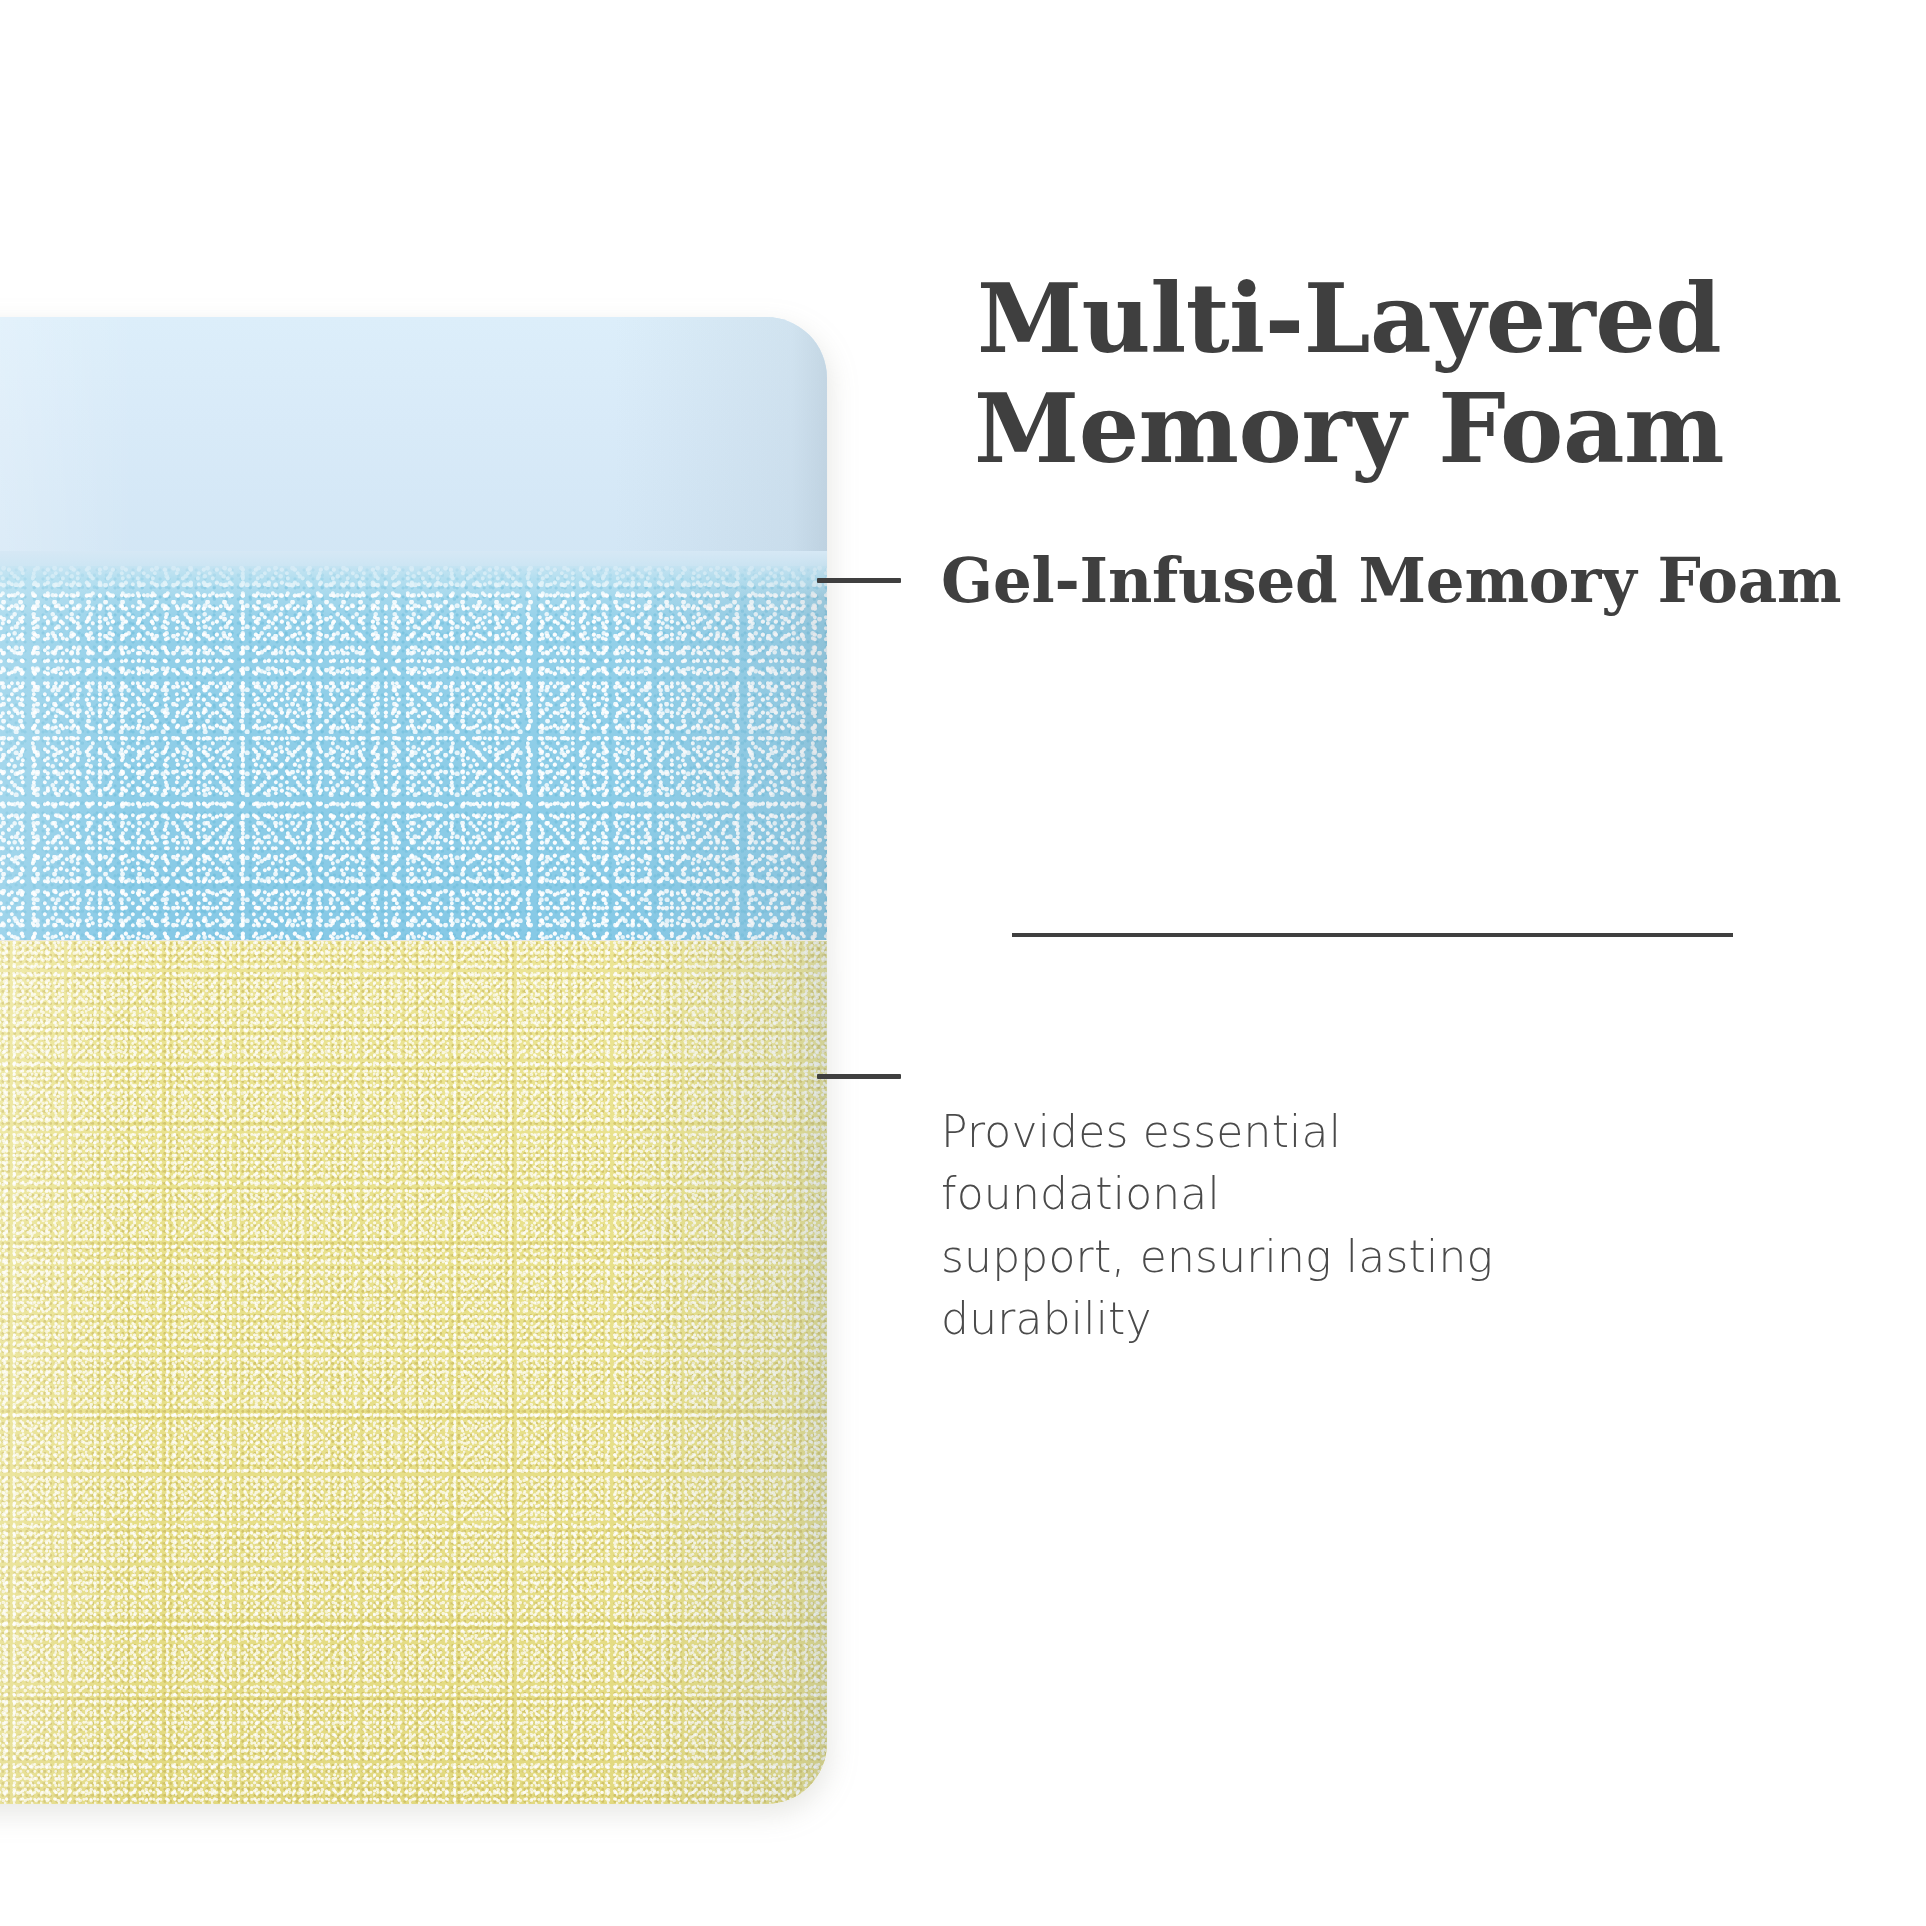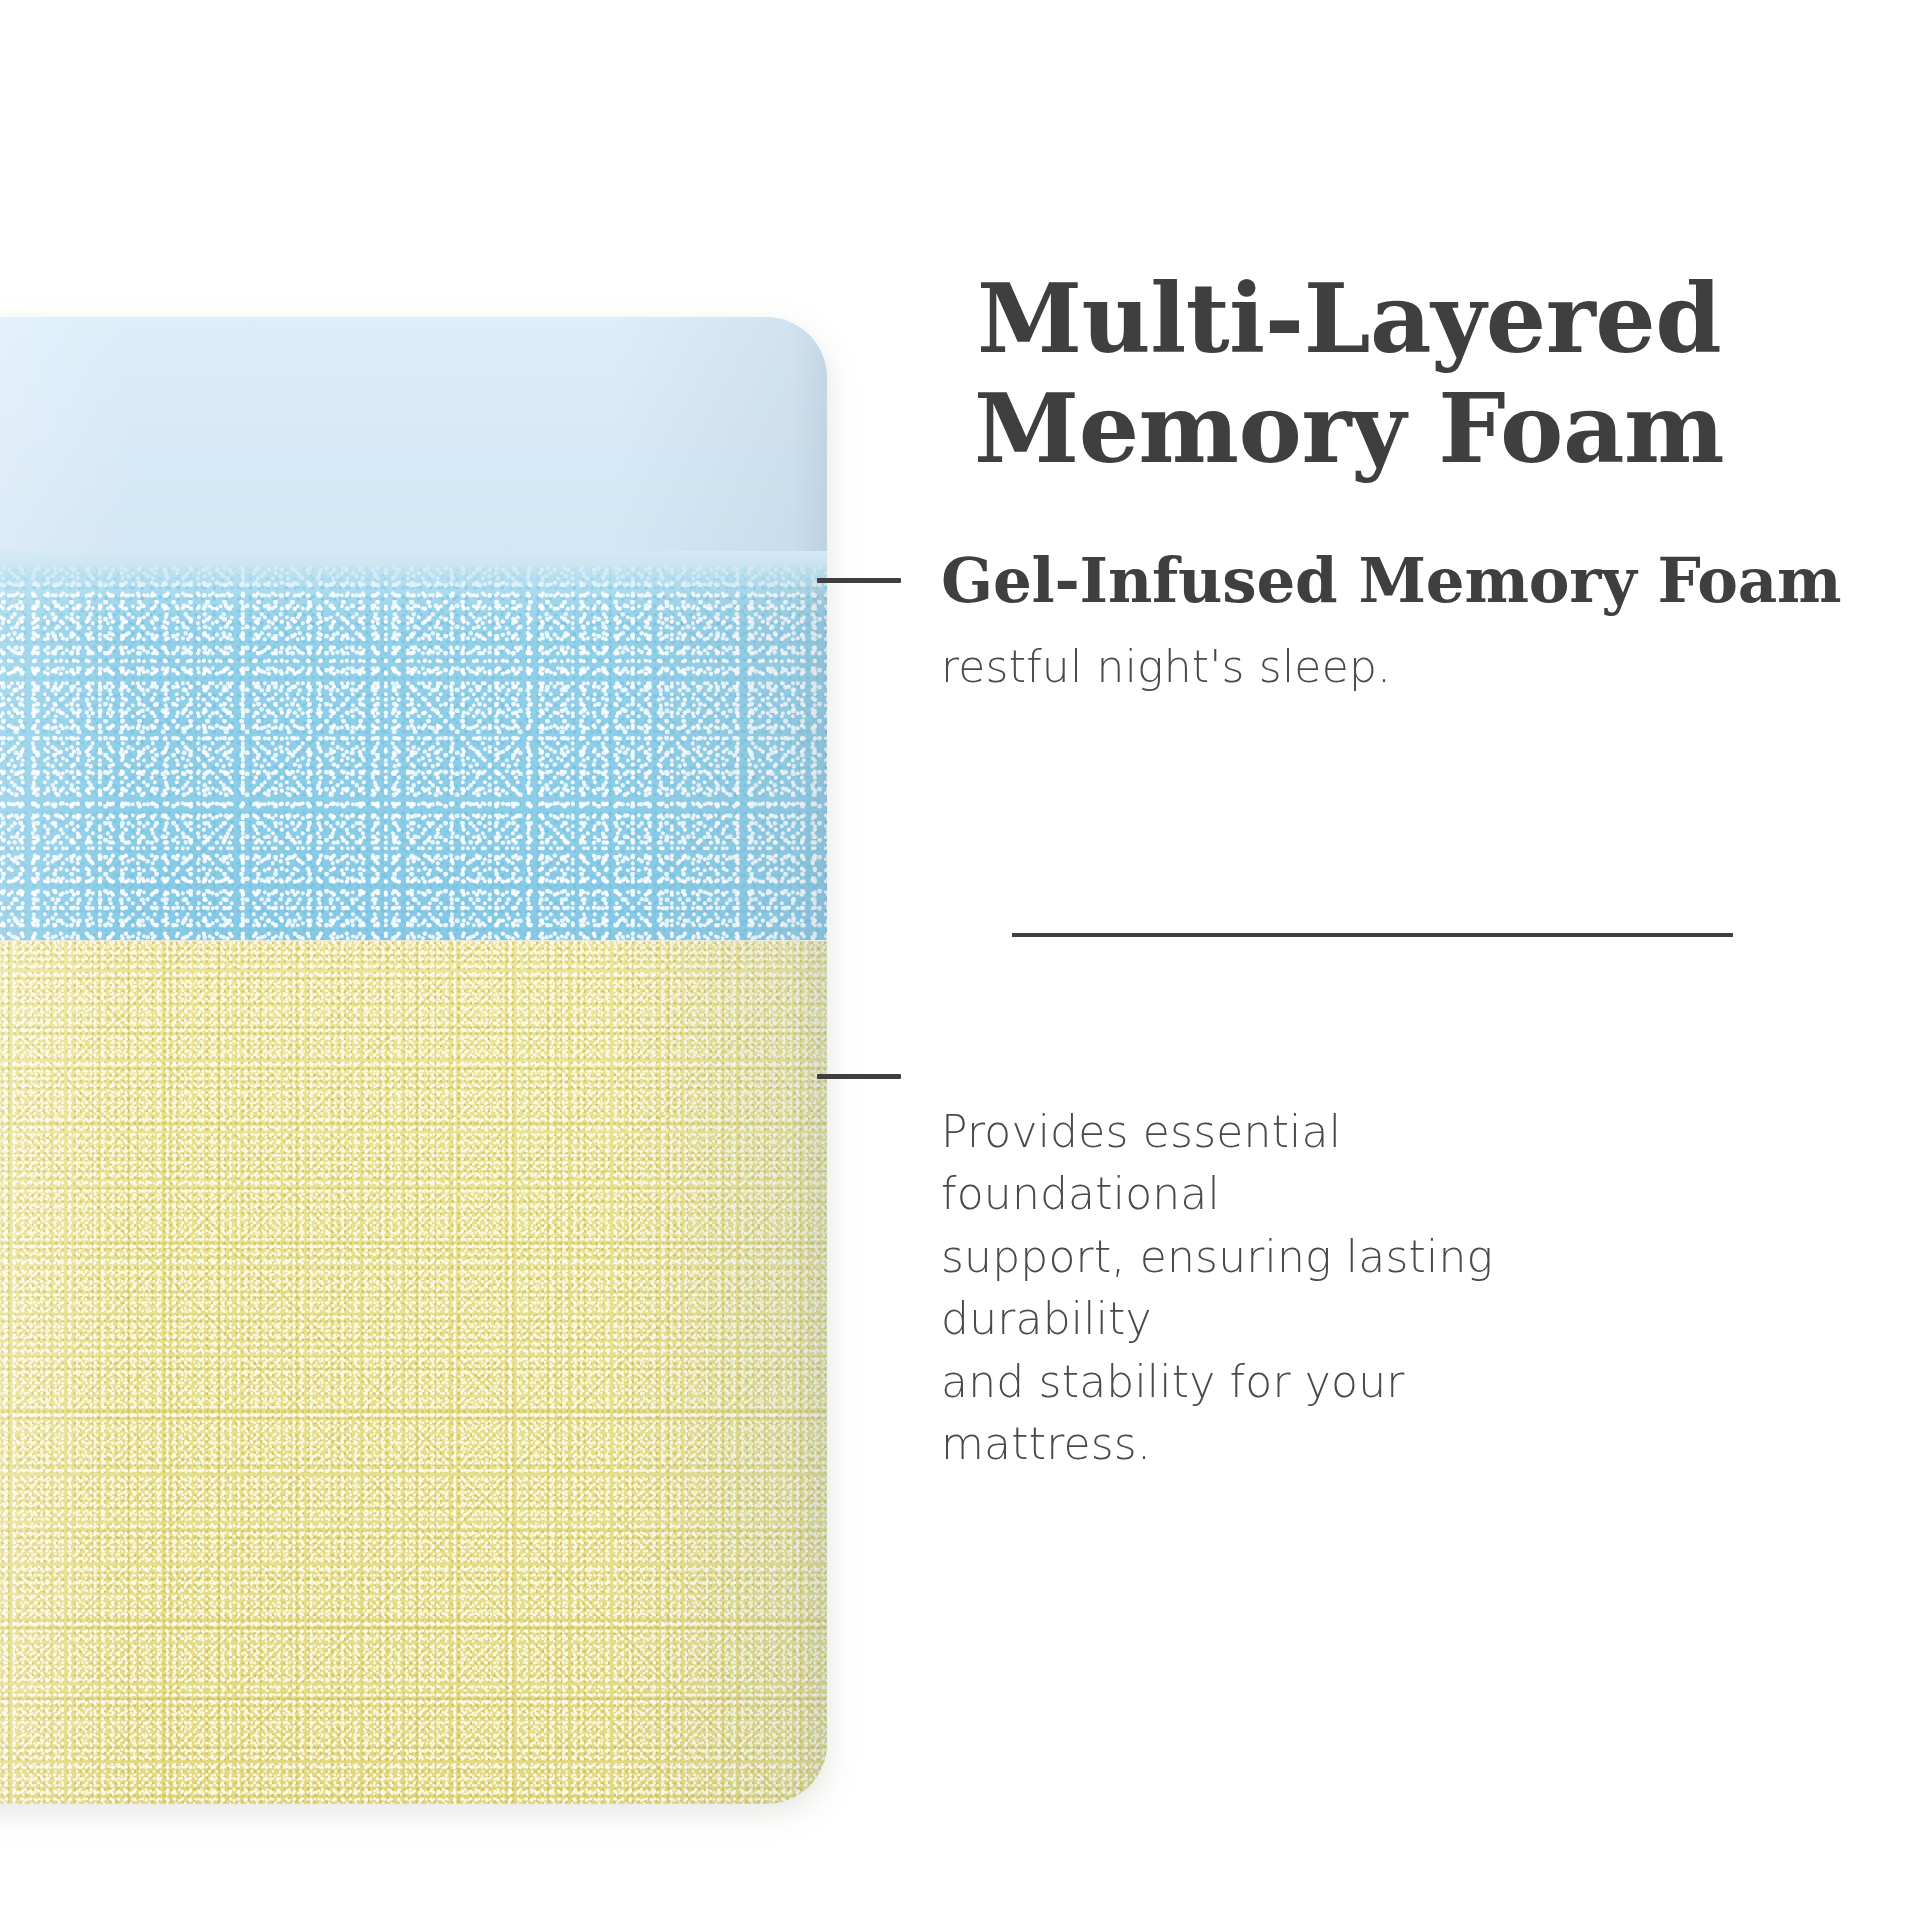--- a/index.html
+++ b/index.html
@@ -167,31 +167,29 @@
     <span class="title-line">Multi-Layered</span>
     <span class="title-line">Memory Foam</span>
   </h1>
 
   <div class="callout" id="callout-gel">
     <div class="callout-head">
       <span class="leader-line"></span>
       <span class="callout-title">Gel-Infused Memory Foam</span>
     </div>
     <p class="callout-body">
-      <span class="body-line">restful night's sleep.</span>
     </p>
   </div>
 
   <div id="section-divider"></div>
 
   <div class="callout" id="callout-base">
     <div class="callout-head">
       <span class="leader-line"></span>
     </div>
     <p class="callout-body">
       <span class="body-line">Provides essential foundational</span>
       <span class="body-line">support, ensuring lasting durability</span>
-      <span class="body-line">and stability for your mattress.</span>
     </p>
   </div>
 
 </div>
 
 
 </body></html>

